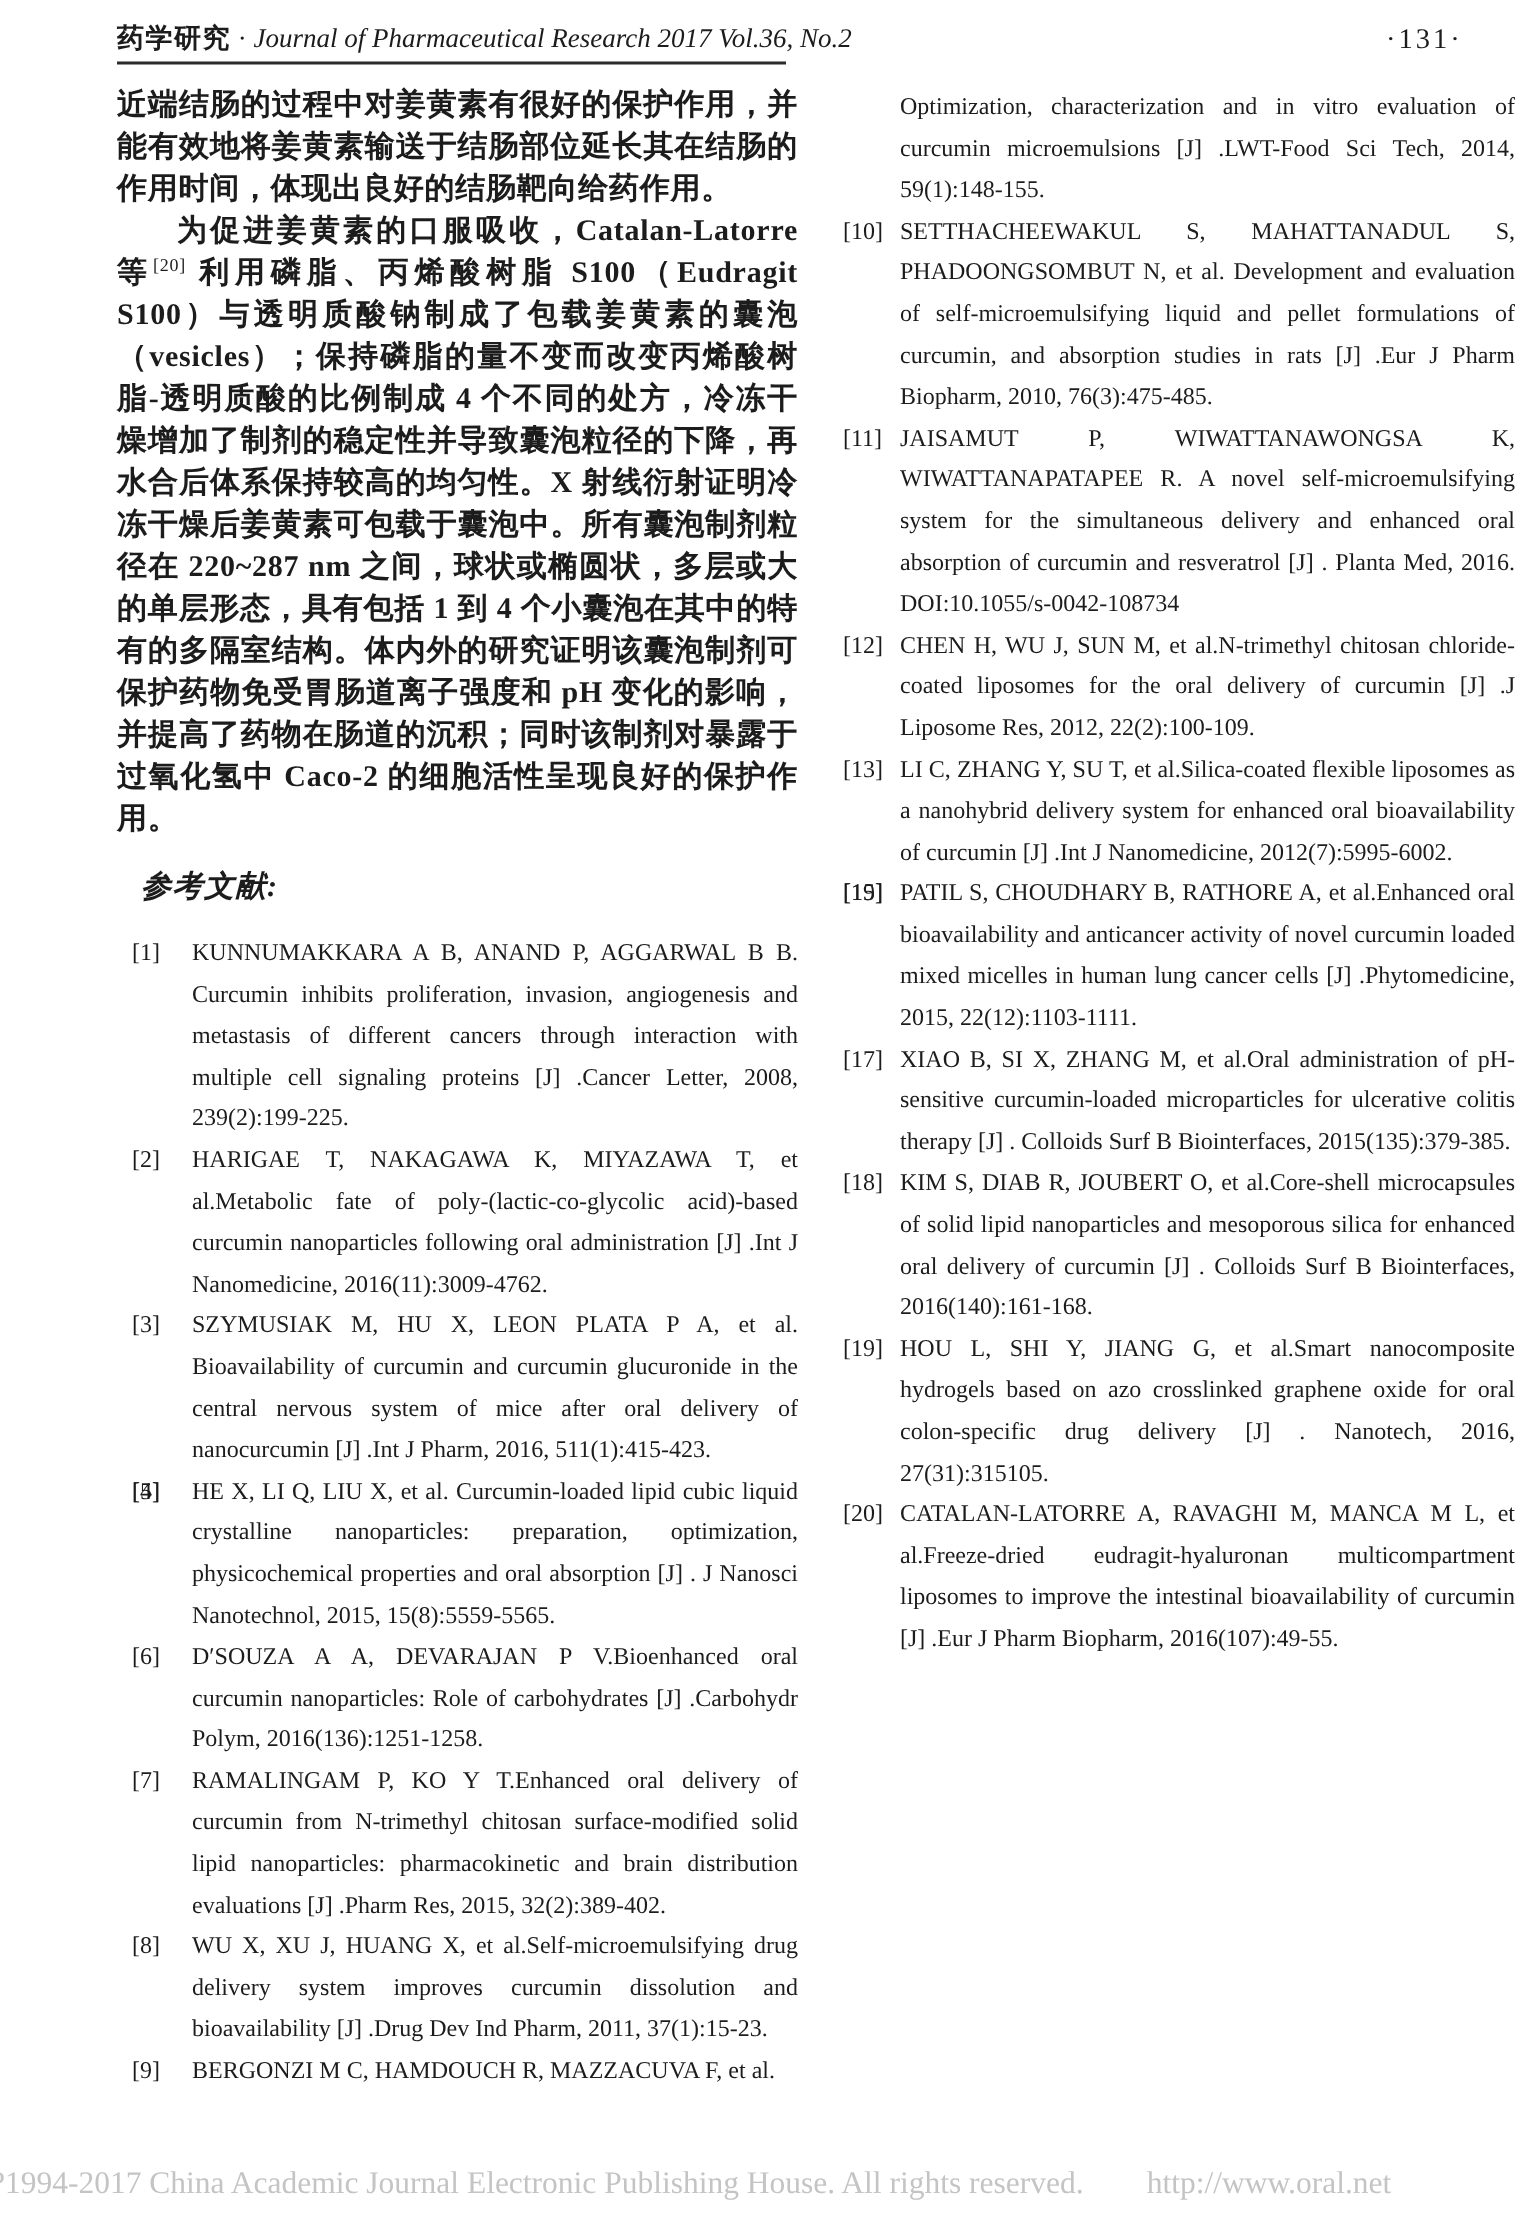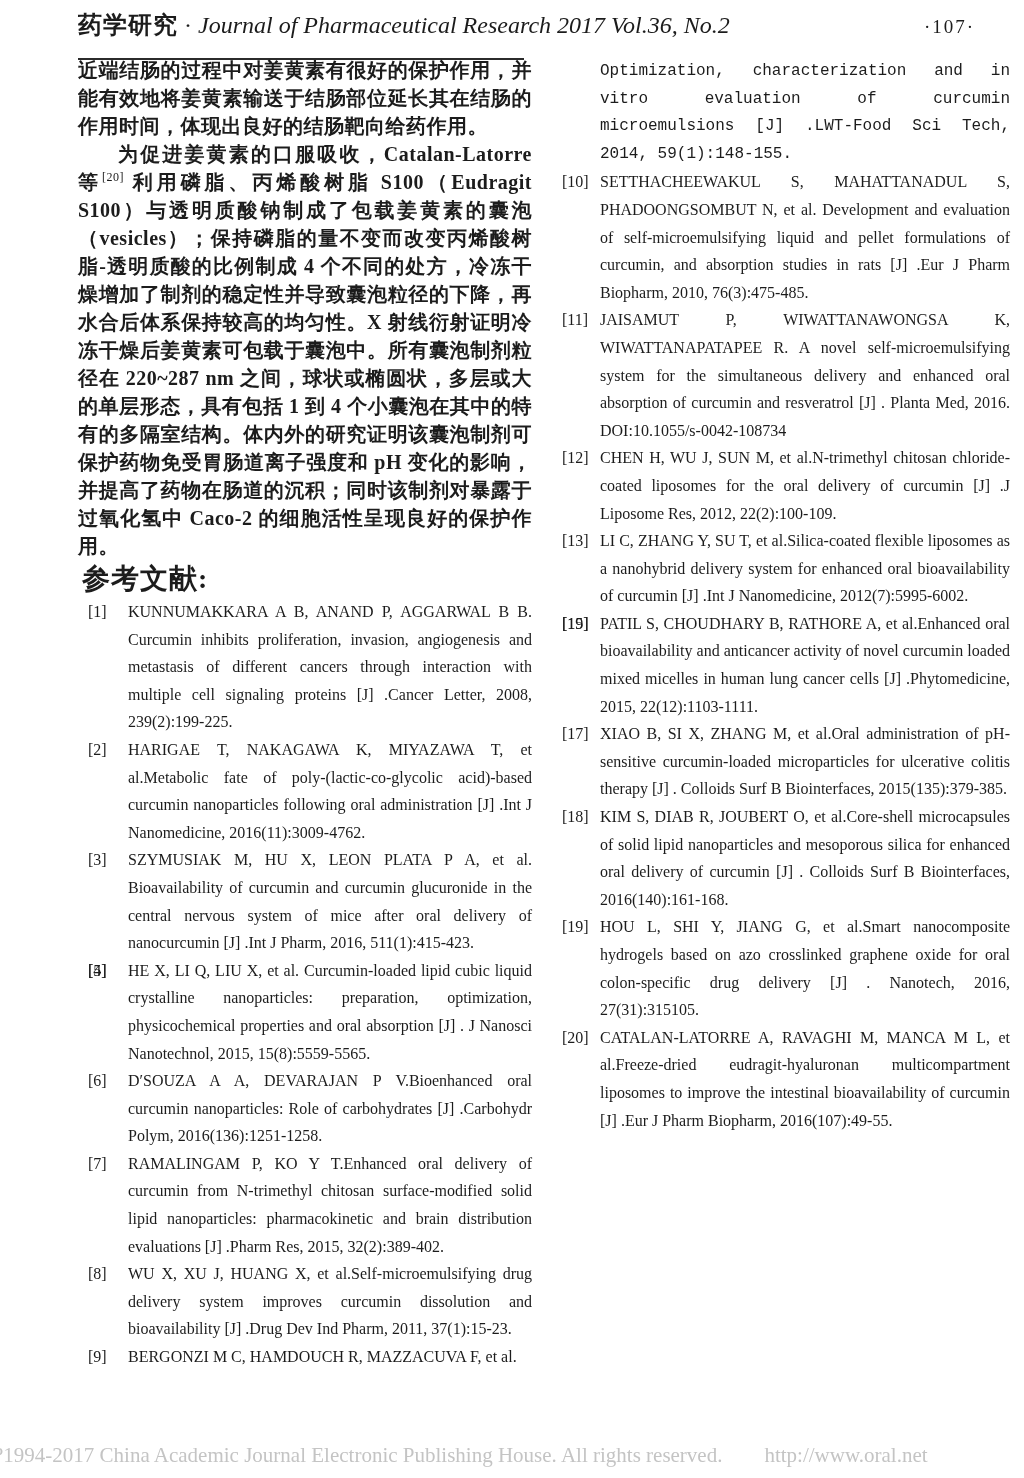--- a/index.html
+++ b/index.html
@@ -9,22 +9,22 @@
     color: #1c1c1c;
     font-family: "Liberation Serif", "DejaVu Serif", serif;
     position: relative;
     overflow: hidden;
   }
   .page { position: absolute; inset: 0; }
 
   
   .header-left {
     position: absolute; top: 12px; left: 78px; width: 446px;
-    font-size: 24px; line-height: 26px;
-    border-bottom: 2px solid #2b2b2b; padding-bottom: 20px;
+    font-size: 18px; line-height: 26px;
+    border-bottom: 2px solid #2b2b2b; padding-bottom: 3px;
     white-space: nowrap;
   }
   .header-left .cn-title { font-weight: 700; letter-spacing: 1px; }
   .header-left .en-title { font-style: italic; }
   .header-pagenum {
     position: absolute; top: 16px; left: 924px;
     font-size: 19px; letter-spacing: 2px;
   }
 
   
@@ -37,51 +37,51 @@
     font-size: 20px; line-height: 28px;
     text-align: justify;
     font-weight: 600;
     letter-spacing: 0.5px;
   }
   .cn-par.indent { text-indent: 2em; }
   .cn-par sup { font-size: 12px; font-weight: 400; line-height: 0; }
 
   
   .refs-heading {
-    margin: 4px; font-size: 28px; line-height: 30px;
-    font-weight: 700; letter-spacing: 1px;
+    margin: 16px; font-size: 20px; line-height: 30px;
+    font-weight: 700; letter-spacing: 1px; font-style: italic;
   }
   .ref {
     position: relative; margin: 0;
     font-size: 16px; line-height: 27.6px;
     text-align: justify;
   }
   .col-left  .ref { padding-left: 50px; }
   .col-left  .ref .ref-num { position: absolute; left: 10px; top: 0; }
   .col-right .ref { padding-left: 38px; }
   .col-right .ref .ref-num { position: absolute; left: 0; top: 0; }
-  .ref-cont { margin: 0; padding-left: 38px; font-size: 16px; line-height: 27.6px; text-align: justify; font-family: Liberation Mono, monospace; }
+  .ref-cont { margin: 0; padding-left: 38px; font-size: 16px; line-height: 27.6px; text-align: justify; }
 
   
   .footer {
     position: absolute; top: 1442px; left: -6px; width: 1030px;
     color: #c4c4c4; font-size: 21px; line-height: 26px;
     white-space: nowrap;
   }
   .footer .url { margin-left: 42px; }
 </style>
 </head>
 <body>
 
 <div class="page">
 
   <div class="header-left">
     <span class="cn-title">药学研究</span><span> · </span><span class="en-title">Journal of Pharmaceutical Research 2017 Vol.36, No.2</span>
   </div>
-  <div class="header-pagenum">·107·</div>
+  <div class="header-pagenum">·131·</div>
 
   <div class="col-left">
     <p class="cn-par">近端结肠的过程中对姜黄素有很好的保护作用，并能有效地将姜黄素输送于结肠部位延长其在结肠的作用时间，体现出良好的结肠靶向给药作用。</p>
     <p class="cn-par indent"><span>为促进姜黄素的口服吸收，Catalan-Latorre 等</span><sup>[20]</sup><span> 利用磷脂、丙烯酸树脂 S100（Eudragit S100）与透明质酸钠制成了包载姜黄素的囊泡（vesicles）；保持磷脂的量不变而改变丙烯酸树脂-透明质酸的比例制成 4 个不同的处方，冷冻干燥增加了制剂的稳定性并导致囊泡粒径的下降，再水合后体系保持较高的均匀性。X 射线衍射证明冷冻干燥后姜黄素可包载于囊泡中。所有囊泡制剂粒径在 220~287 nm 之间，球状或椭圆状，多层或大的单层形态，具有包括 1 到 4 个小囊泡在其中的特有的多隔室结构。体内外的研究证明该囊泡制剂可保护药物免受胃肠道离子强度和 pH 变化的影响，并提高了药物在肠道的沉积；同时该制剂对暴露于过氧化氢中 Caco-2 的细胞活性呈现良好的保护作用。</span></p>
     <p class="refs-heading">参考文献:</p>
 
     <p class="ref"><span class="ref-num">[1]</span><span>KUNNUMAKKARA A B, ANAND P, AGGARWAL B B. Curcumin inhibits proliferation, invasion, angiogenesis and metastasis of different cancers through interaction with multiple cell signaling proteins [J] .Cancer Letter, 2008, 239(2):199-225.</span></p>
     <p class="ref"><span class="ref-num">[2]</span><span>HARIGAE T, NAKAGAWA K, MIYAZAWA T, et al.Metabolic fate of poly-(lactic-co-glycolic acid)-based curcumin nanoparticles following oral administration [J] .Int J Nanomedicine, 2016(11):3009-4762.</span></p>
     <p class="ref"><span class="ref-num">[3]</span><span>SZYMUSIAK M, HU X, LEON PLATA P A, et al. Bioavailability of curcumin and curcumin glucuronide in the central nervous system of mice after oral delivery of nanocurcumin [J] .Int J Pharm, 2016, 511(1):415-423.</span></p>
     <p class="ref"><span class="ref-num">[4]</span></p>

